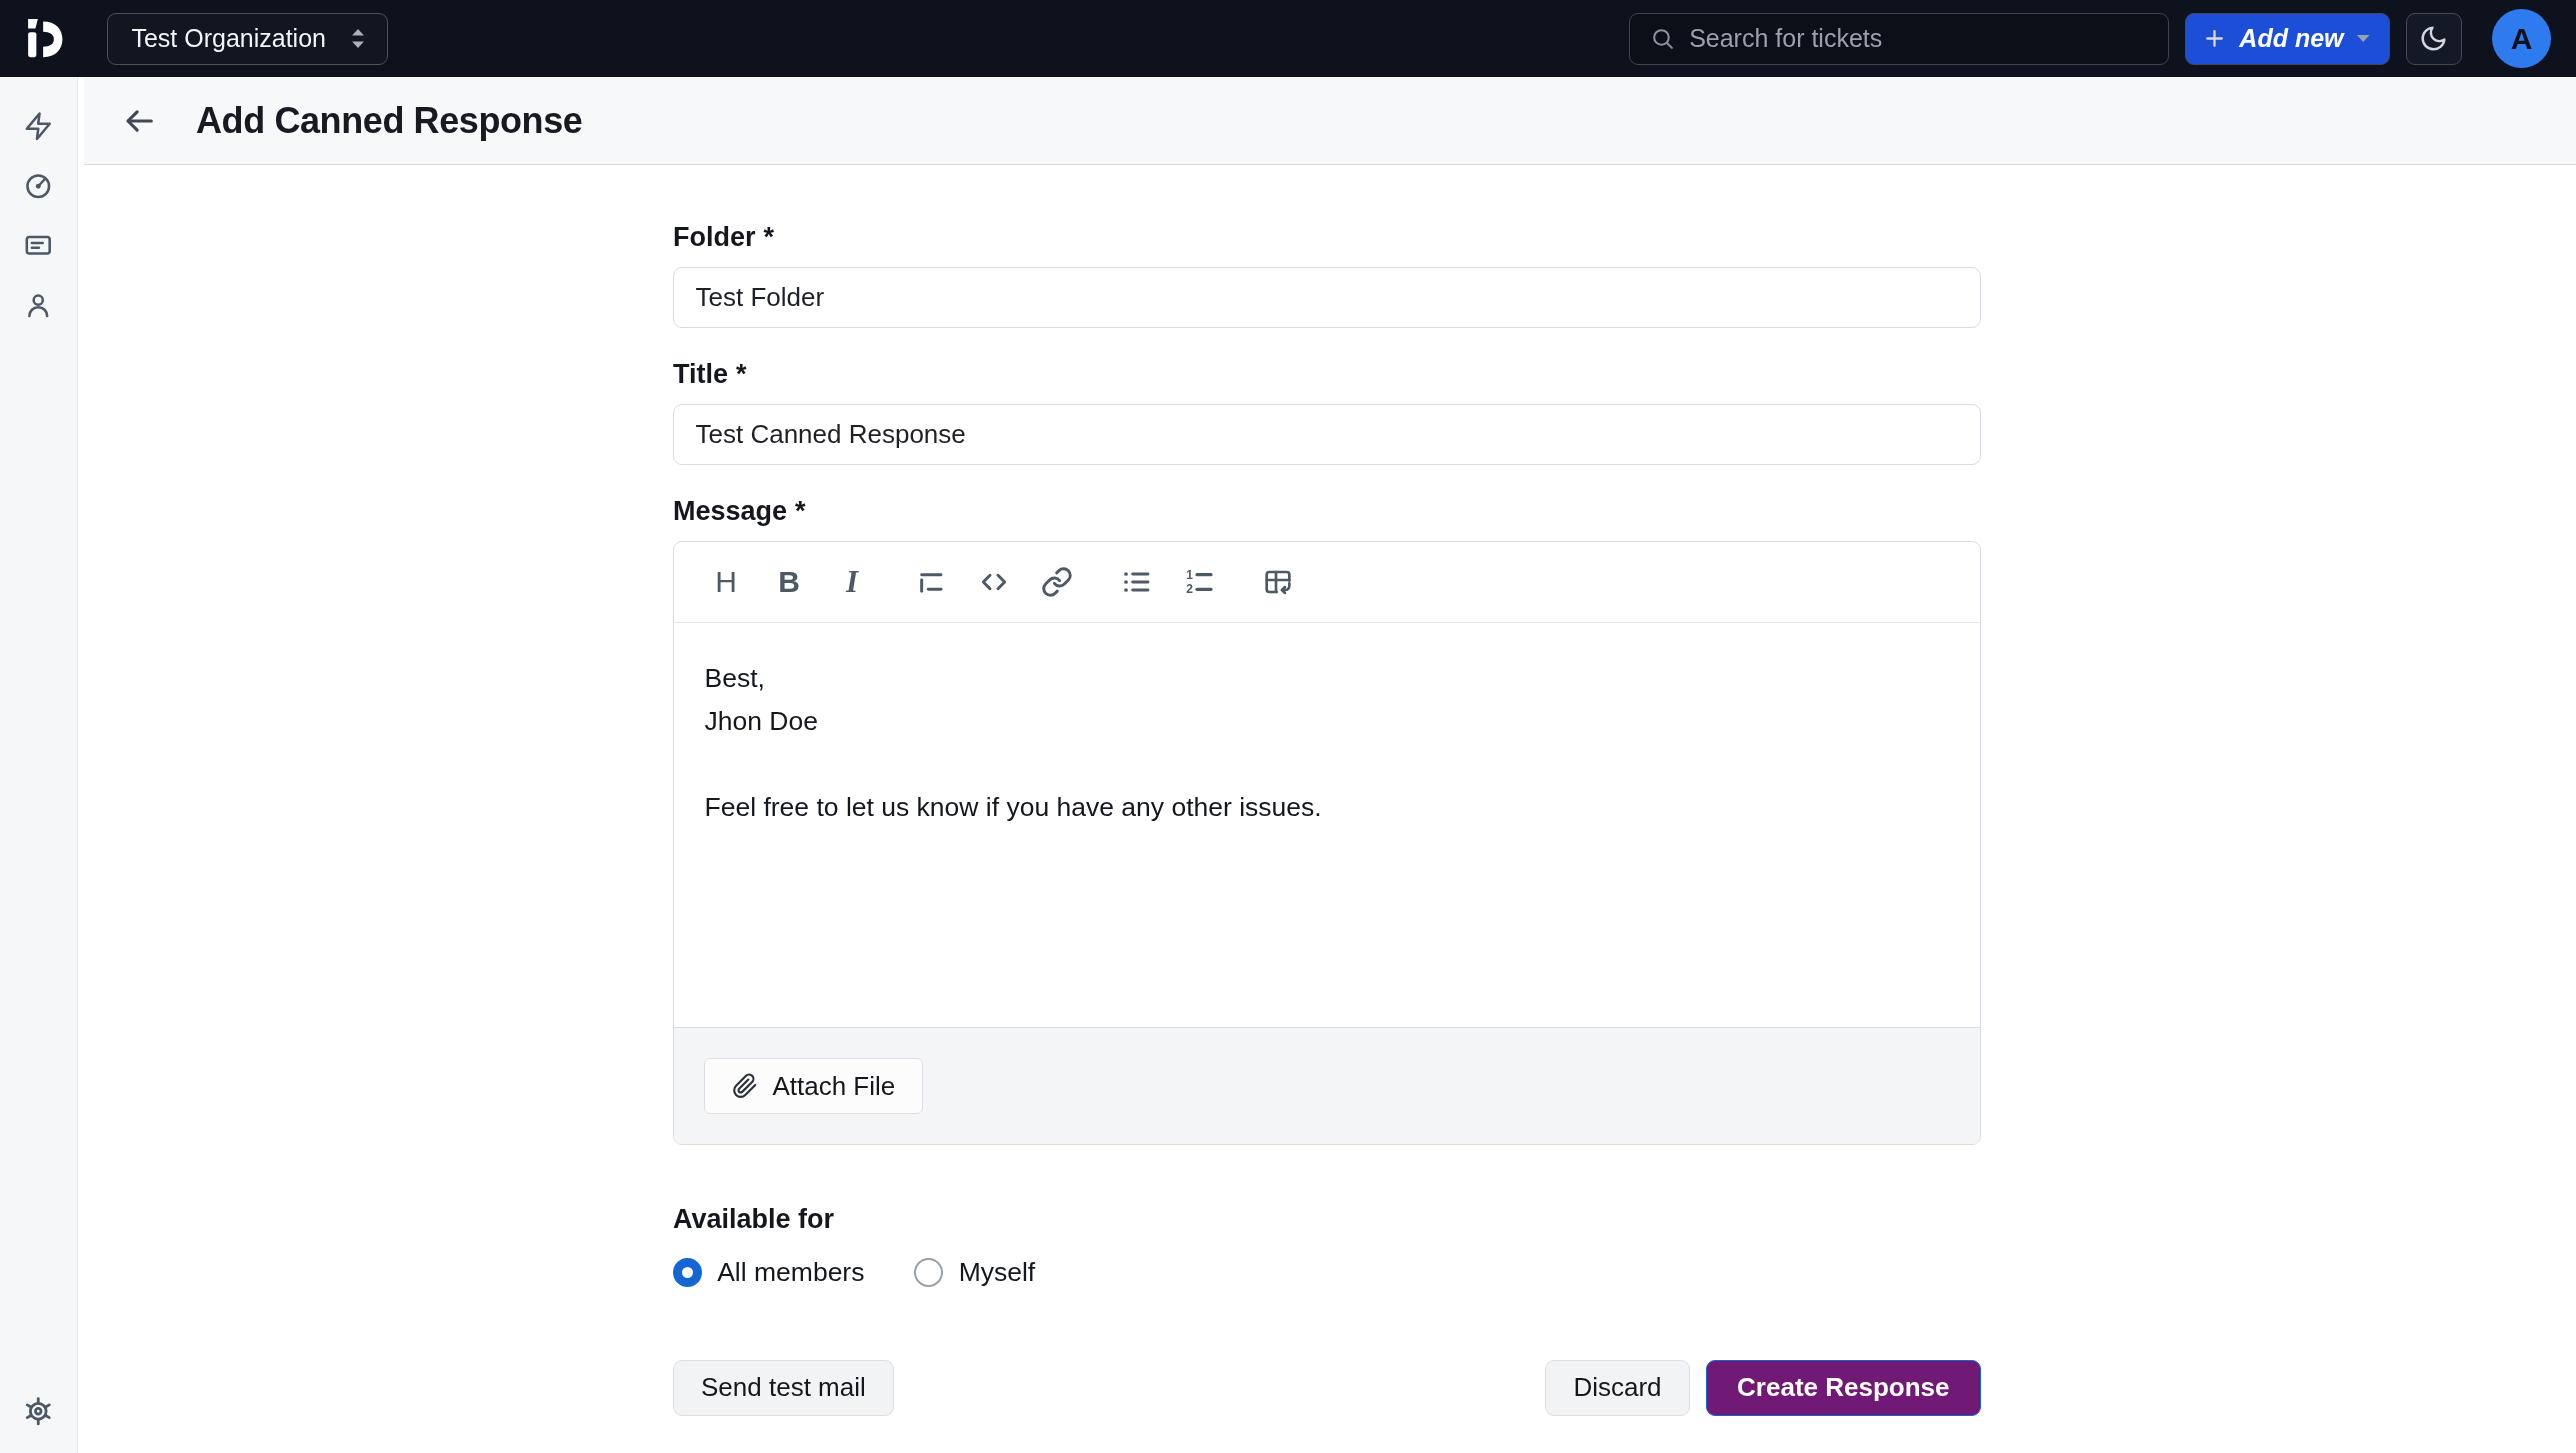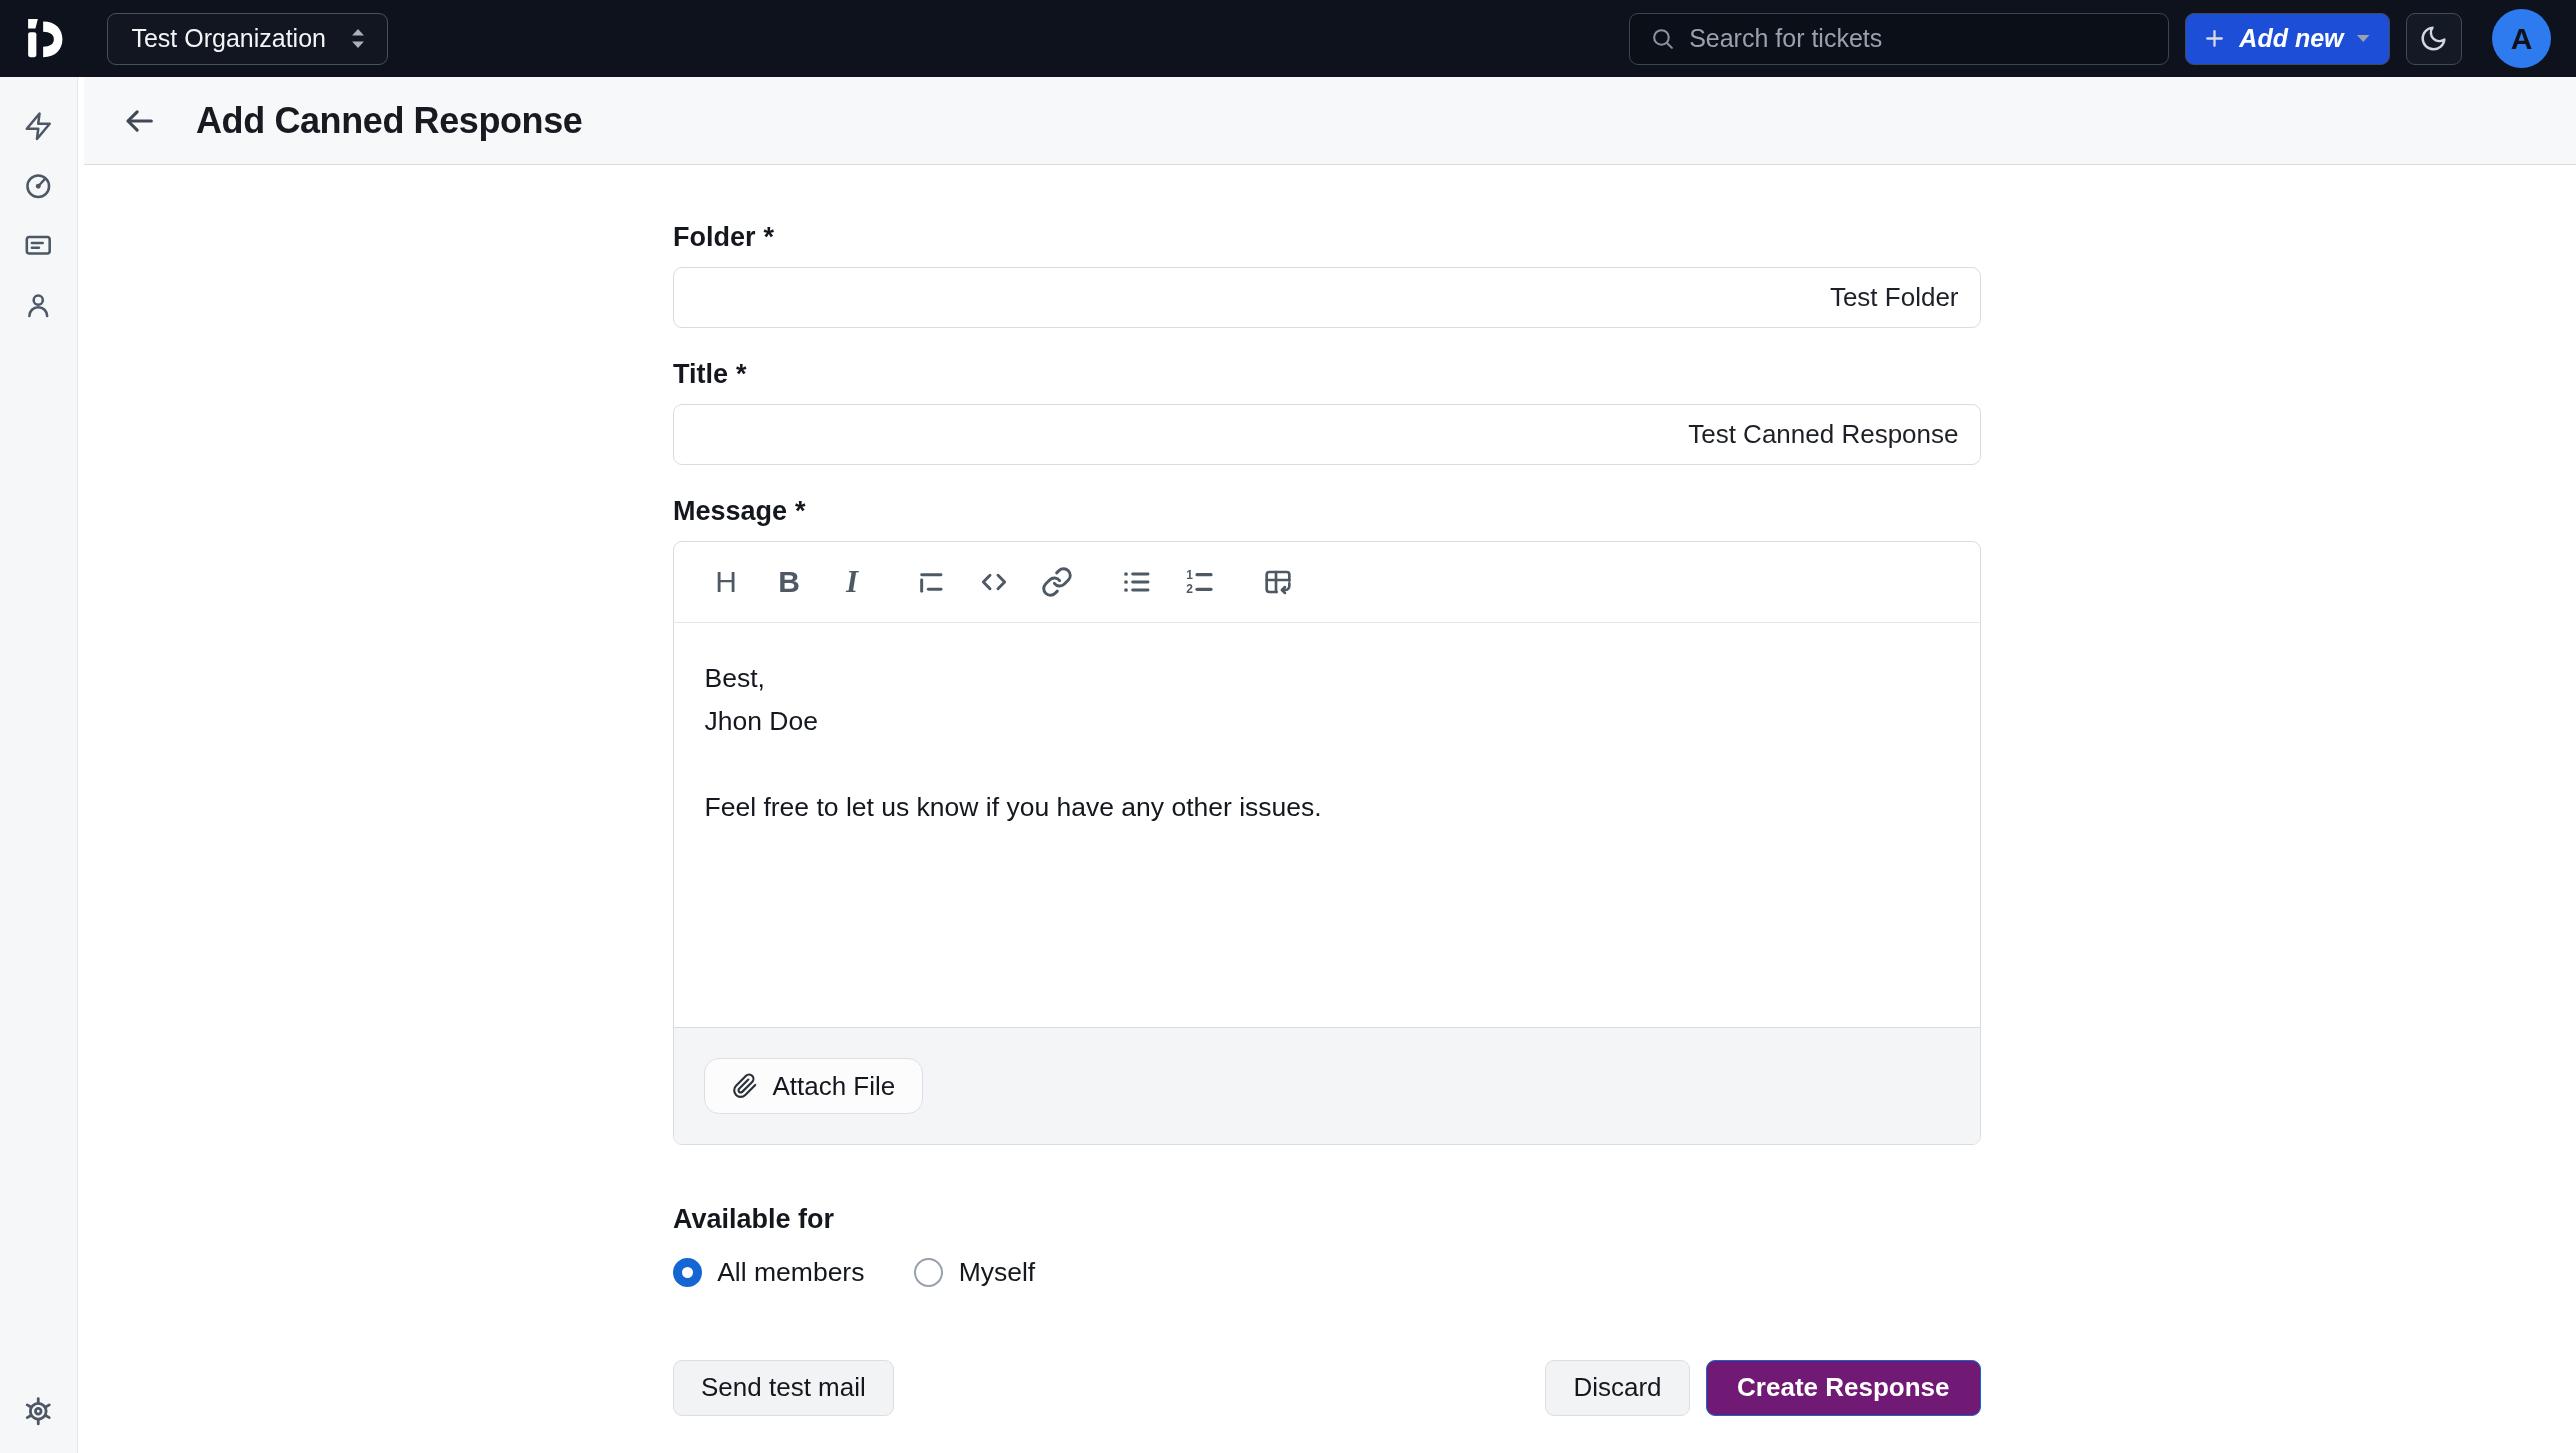--- a/index.html
+++ b/index.html
@@ -73,21 +73,21 @@
   .content { position:absolute; top:165px; left:78px; right:0; bottom:0; background:#fff; }
   .form { width:1308px; margin:57px auto 0; }
   .field-group { margin-bottom:30.5px; }
   .field-label {
     font-size:27px; font-weight:700; color:#14181e;
     margin-bottom:14.4px; display:flex; gap:8px; align-items:baseline;
   }
   .text-input {
     width:100%; height:61px; border:1.3px solid #d8dce2; border-radius:9px;
     padding:0 21.5px; font-size:26px; color:#1d2127; background:#fff;
-    font-family:"Liberation Sans", sans-serif; outline:none;text-align:right;
+    font-family:"Liberation Sans", sans-serif; outline:none;
   }
 
   .editor { border:1.3px solid #d8dce2; border-radius:9px; overflow:hidden; background:#fff; }
   .editor-toolbar {
     height:81px; display:flex; align-items:center; padding:0 34px;
     border-bottom:1.3px solid #e4e7eb; color:#4e5966; gap:27px;
   }
   .tb-btn {
     min-width:36px; height:43px; display:flex; align-items:center;
     justify-content:center; cursor:pointer; color:#4e5966;
@@ -101,21 +101,21 @@
   .editor-body {
     height:404px; padding:34px 30.5px; font-size:26.5px; line-height:43px;
     color:#14181e; cursor:text; overflow:hidden;
   }
   .para + .para { margin-top:43px; }
   .bold { font-weight:700; }
 
   .editor-footer { background:#f4f5f7; border-top:1.3px solid #d8dce2; padding:30px; }
   .attach-btn {
     height:56px; padding:0 27px; background:#fcfcfd; border:1.3px solid #dbdfe5;
-    border-radius:15px; font-size:26px; font-weight:500; color:#14181e;
+    border-radius:6px; font-size:26px; font-weight:500; color:#14181e;
     display:inline-flex; align-items:center; gap:14.4px; cursor:pointer;
   }
   .clip { width:26px; height:26px; color:#2b313a; }
 
   .available { margin-top:59px; }
   .available .field-label { margin-bottom:21.5px; }
   .radio-row { display:flex; align-items:center; gap:50px; }
   .radio-option { display:flex; align-items:center; cursor:pointer; font-size:26.5px; color:#14181e; }
   .radio { width:29px; height:29px; border-radius:50%; margin-right:15.2px; background:#fff; flex:0 0 auto; }
   .radio.checked { border:9px solid #1467d2; }

